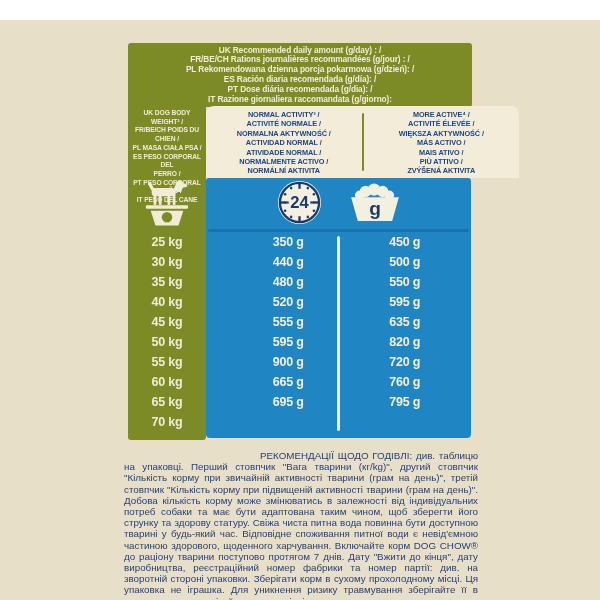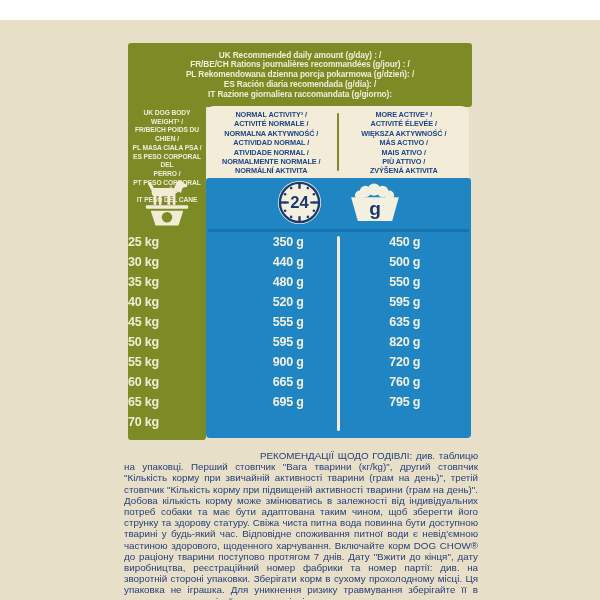--- a/index.html
+++ b/index.html
@@ -21,24 +21,24 @@
   .left-col{
     position:absolute;left:128px;top:85px;width:78px;height:335px;
     background:#7d8b27;border-radius:0 0 3px 3px;
   }
   .leftcol-header{
     padding:4px 2px 0 2px;text-align:center;color:#f2ecd7;font-weight:bold;
     font-size:6.7px;line-height:8.7px;letter-spacing:-0.1px;
   }
   .dog-icon-wrap{position:absolute;left:50%;top:73px;transform:translateX(-50%);width:46px;height:48px;}
   .weights{position:absolute;left:0;top:127px;width:100%;}
-  .w-row{height:20px;line-height:20px;color:#f2ecd7;font-weight:bold;font-size:12.5px;letter-spacing:-0.2px;}
+  .w-row{height:20px;line-height:20px;text-align:center;color:#f2ecd7;font-weight:bold;font-size:12.5px;letter-spacing:-0.2px;}
   
   .header-box{
-    position:absolute;left:206px;top:86px;width:263px;height:72px;
+    position:absolute;left:206px;top:86px;width:313px;height:72px;
     background:#f2ecd8;border-radius:8px 8px 0 0;
     display:flex;
   }
   .hcol{
     flex:1;padding-top:4px;text-align:center;color:#1c4687;font-weight:bold;
     font-size:7.3px;line-height:9.4px;letter-spacing:-0.1px;
   }
   .hdivider{width:2px;height:58px;align-self:center;background:#7d8b27;border-radius:2px;}
   
   .blue-box{
@@ -68,20 +68,21 @@
 <body>
 
 <div class="page">
 
   <div class="band-top">
 
   <div class="band-line">UK Recommended daily amount (g/day) : /</div>
       <div class="band-line">FR/BE/CH Rations journalières recommandées (g/jour) : /</div>
       <div class="band-line">PL Rekomendowana dzienna porcja pokarmowa (g/dzień): /</div>
       <div class="band-line">ES Ración diaria recomendada (g/día): /</div>
+      <div class="band-line">PT Dose diária recomendada (g/dia): /</div>
       <div class="band-line">IT Razione giornaliera raccomandata (g/giorno):</div>
     </div>
 
   <div class="left-col">
     <div class="leftcol-header">
 
     <div class="lh-line">UK DOG BODY WEIGHT² /</div>
         <div class="lh-line">FR/BE/CH POIDS DU CHIEN /</div>
         <div class="lh-line">PL MASA CIAŁA PSA /</div>
         <div class="lh-line">ES PESO CORPORAL DEL</div>
@@ -121,21 +122,21 @@
   </div>
 
   <div class="header-box">
     <div class="hcol">
 
     <div>NORMAL ACTIVITY³ /</div>
         <div>ACTIVITÉ NORMALE /</div>
         <div>NORMALNA AKTYWNOŚĆ /</div>
         <div>ACTIVIDAD NORMAL /</div>
         <div>ATIVIDADE NORMAL /</div>
-        <div>NORMALMENTE NORMALE /</div>
+        <div>NORMALMENTE ACTIVO /</div>
         <div>NORMÁLNÍ AKTIVITA</div>
       </div>
     <div class="hdivider"></div>
     <div class="hcol">
 
     <div>MORE ACTIVE⁴ /</div>
         <div>ACTIVITÉ ÉLEVÉE /</div>
         <div>WIĘKSZA AKTYWNOŚĆ /</div>
         <div>MÁS ACTIVO /</div>
         <div>MAIS ATIVO /</div>

